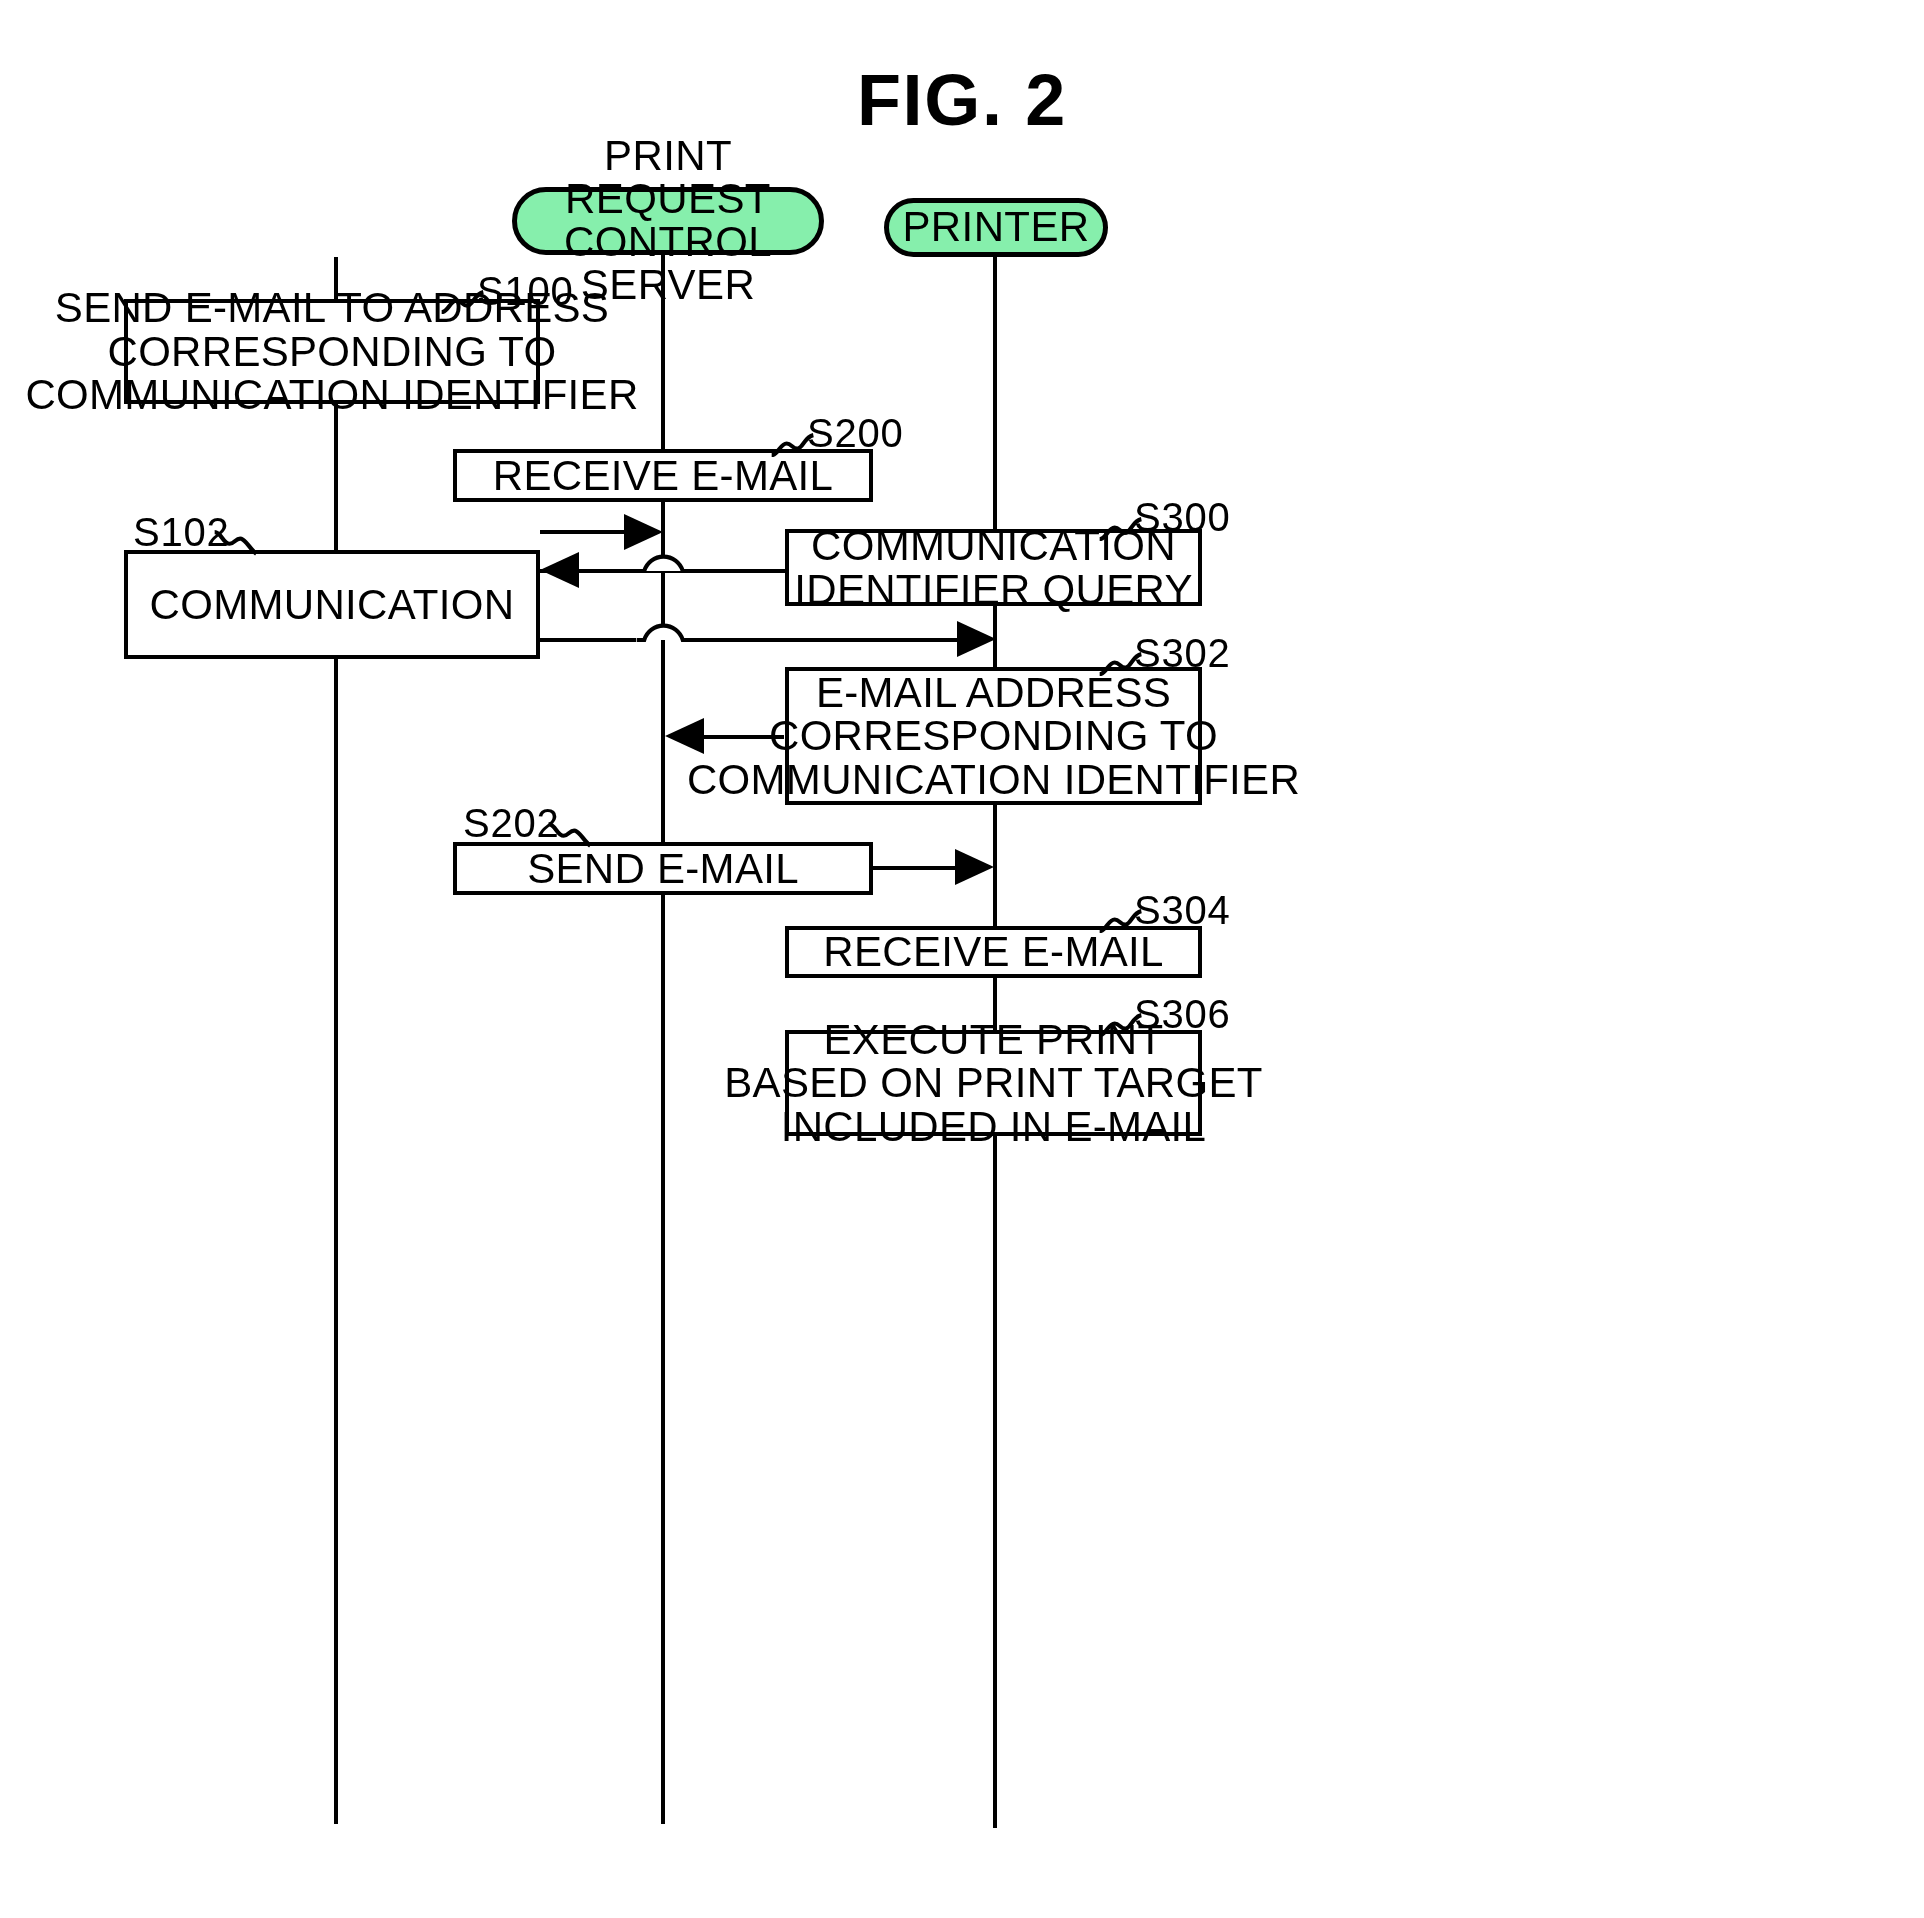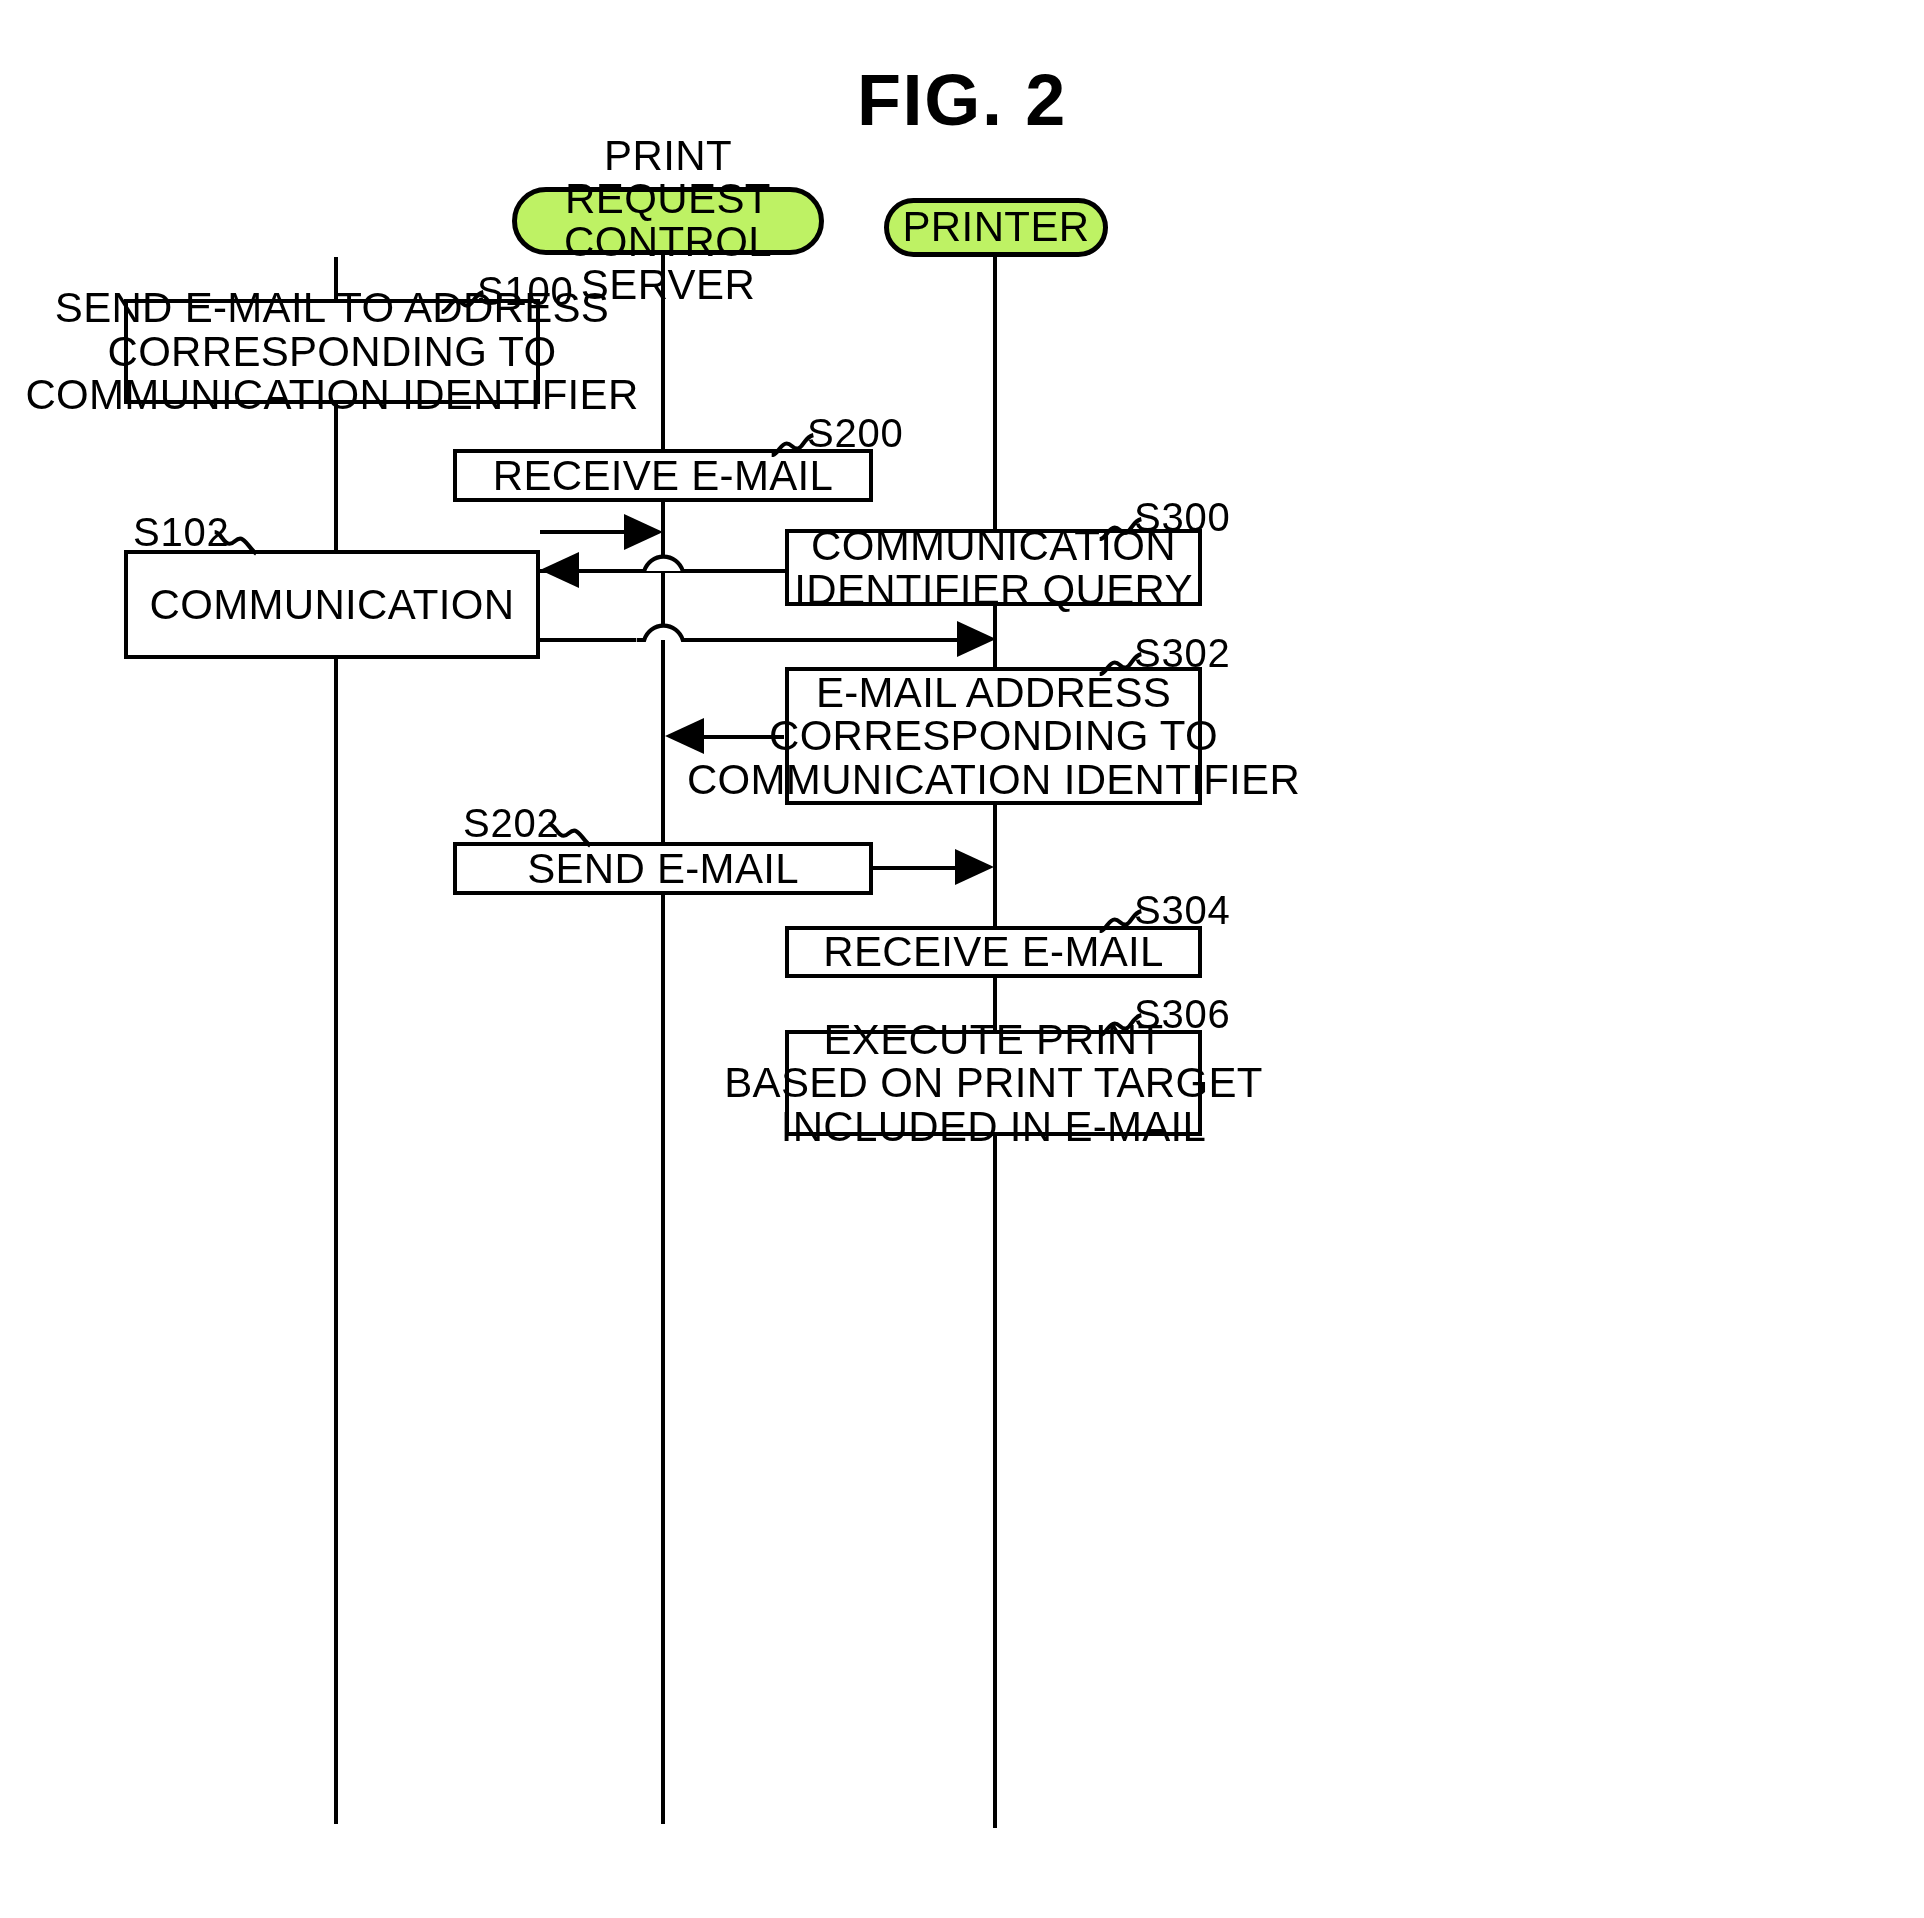--- a/index.html
+++ b/index.html
@@ -26,21 +26,21 @@
     text-align: center;
     font-size: 72px;
     letter-spacing: 1.7px;
     font-weight: 700;
   }
   
   .lane-head {
     position: absolute;
     border: 5.9px solid #000;
     border-radius: 50px;
-    background: #bef264;
+    background: #86efac;
     display: flex;
     align-items: center;
     justify-content: center;
     text-align: center;
     line-height: 1.02;
     font-size: 42px;
     letter-spacing: 0.4px;
     box-sizing: border-box;
   }
   .lane-head span { display: block; }

